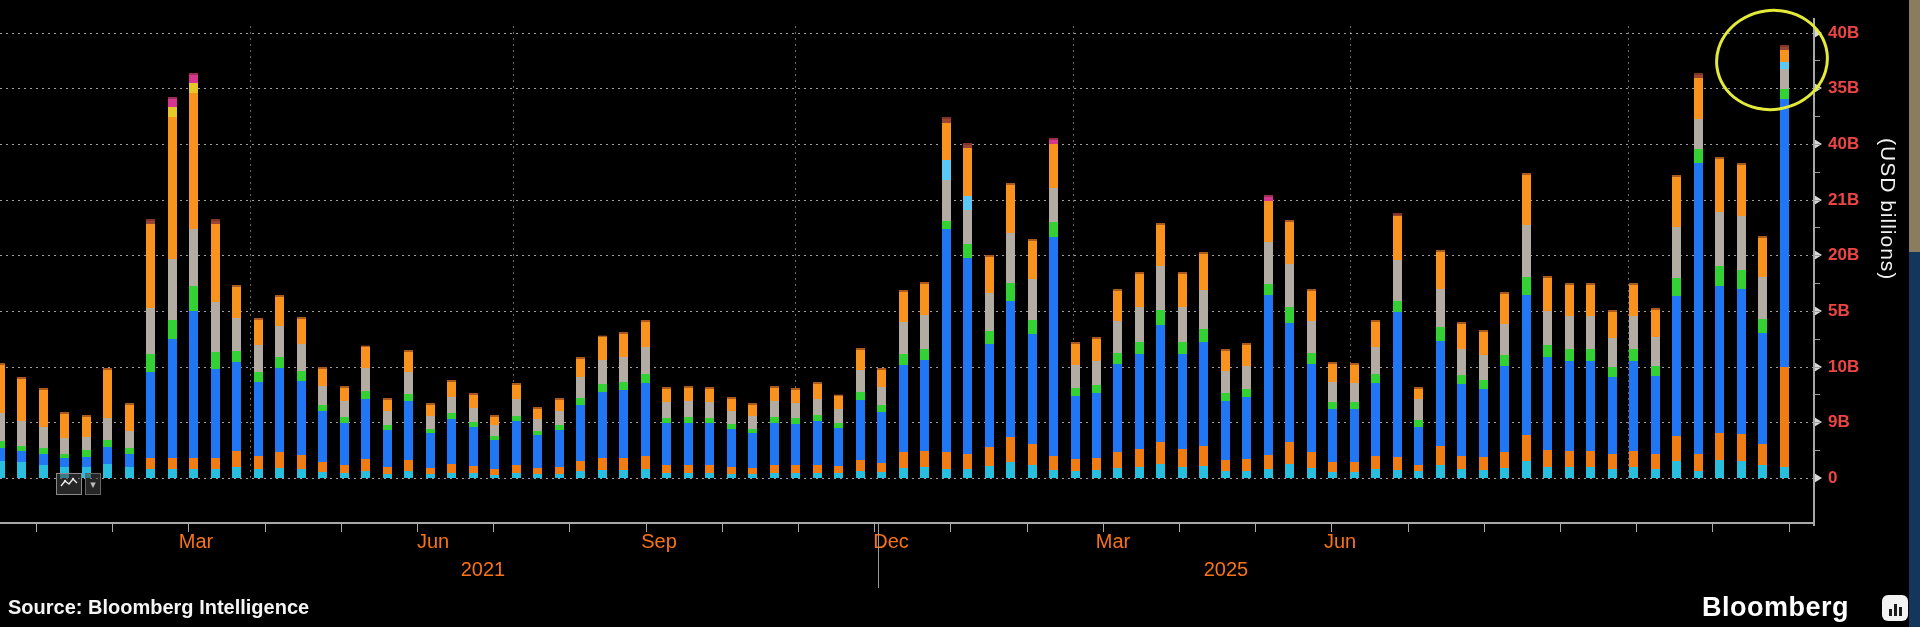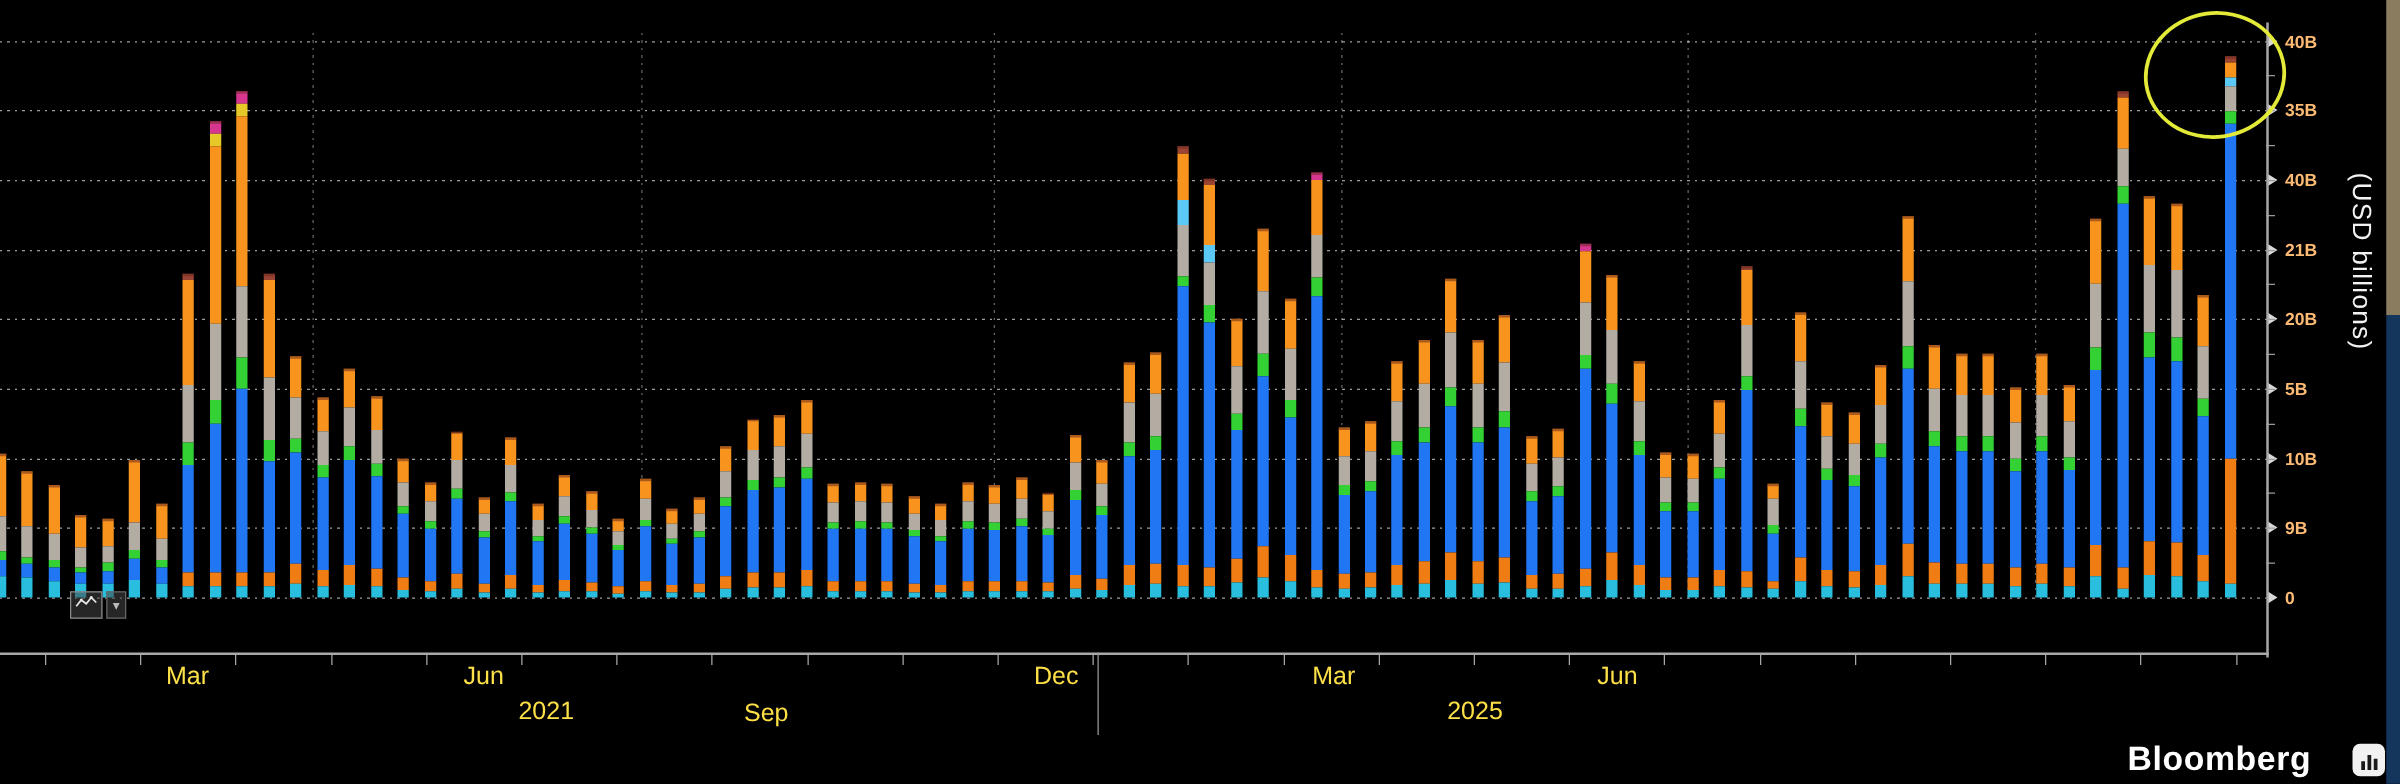--- a/index.html
+++ b/index.html
@@ -10,23 +10,23 @@
   .vgrid{position:absolute;width:1px;top:26px;
     background-image:repeating-linear-gradient(0deg,rgba(255,255,255,.40) 0 2px,transparent 2px 6px);}
   .bar{position:absolute;width:9px;display:flex;flex-direction:column-reverse;}
   .bar>i{display:block;flex:0 0 auto;width:100%;}
   .bar:after{content:"";position:absolute;top:0;left:0;width:100%;height:2px;background:rgba(110,40,30,.55);}
   .yaxis-line{position:absolute;width:2px;background:#a8a8a8;}
   .xaxis-line{position:absolute;height:2px;background:#a8a8a8;}
   .ytick{position:absolute;height:1px;background:#9a9a9a;}
   .yarrow{position:absolute;width:0;height:0;border-top:5px solid transparent;
     border-bottom:5px solid transparent;border-left:8px solid #d8d8d8;}
-  .ylab{position:absolute;color:#fdba74;font-size:14px;font-weight:700;line-height:20px;}
+  .ylab{position:absolute;color:#ef4444;font-size:17px;font-weight:700;line-height:20px;}
   .xtick{position:absolute;width:1px;height:8px;background:#a8a8a8;}
-  .mlab,.yrlab{position:absolute;color:#fde047;font-size:20px;transform:translateX(-50%);white-space:nowrap;}
+  .mlab,.yrlab{position:absolute;color:#f97316;font-size:20px;transform:translateX(-50%);white-space:nowrap;margin-left:46px;}
   .ydivider{position:absolute;width:1px;background:#9a9a9a;}
   .ylabel-vert{position:absolute;color:#f2f2f2;font-size:21px;writing-mode:vertical-rl;letter-spacing:1px;}
   #highlight-ellipse{position:absolute;border:3px solid #e3ea38;border-radius:50%;transform:rotate(-8deg);}
   #footer-source{position:absolute;left:8px;top:596px;color:#f5f5f5;font-size:20px;font-weight:700;}
   #brand{position:absolute;top:592px;left:1702px;color:#fff;font-size:27px;font-weight:700;letter-spacing:.5px;}
   #brand-icon{position:absolute;left:1882px;top:595px;width:26px;height:26px;background:#f2f2f2;
     border-radius:6px;display:flex;align-items:flex-end;justify-content:center;gap:2px;padding-bottom:5px;box-sizing:border-box;}
   #brand-icon b{display:block;width:3px;background:#1a1a1a;}
   #edge-strip-top{position:absolute;left:1909px;top:0;width:11px;height:252px;background:#8a7c5f;}
   #edge-strip-bottom{position:absolute;left:1909px;top:252px;width:11px;height:375px;background:#15365c;}
@@ -110,21 +110,21 @@
       <div class="xtick" style="left: 1255.2px; top: 524px;"></div>
       <div class="xtick" style="left: 1331.4px; top: 524px;"></div>
       <div class="xtick" style="left: 1407.6px; top: 524px;"></div>
       <div class="xtick" style="left: 1483.8px; top: 524px;"></div>
       <div class="xtick" style="left: 1560px; top: 524px;"></div>
       <div class="xtick" style="left: 1636.2px; top: 524px;"></div>
       <div class="xtick" style="left: 1712.4px; top: 524px;"></div>
       <div class="xtick" style="left: 1788.6px; top: 524px;"></div>
       <div class="mlab" style="left: 150px; top: 530px;">Mar</div>
       <div class="mlab" style="left: 387px; top: 530px;">Jun</div>
-      <div class="mlab" style="left: 613px; top: 560px;">Sep</div>
+      <div class="mlab" style="left: 613px; top: 530px;">Sep</div>
       <div class="mlab" style="left: 845px; top: 530px;">Dec</div>
       <div class="mlab" style="left: 1067px; top: 530px;">Mar</div>
       <div class="mlab" style="left: 1294px; top: 530px;">Jun</div>
       <div class="yrlab" style="left: 437px; top: 558px;">2021</div>
       <div class="yrlab" style="left: 1180px; top: 558px;">2025</div>
       <div class="ydivider" style="left: 878px; top: 522px; height: 66px;"></div>
       <div class="bar" style="left: -4px; top: 363.289px; height: 114.711px; width: 9px;">
         <i style="height: 16.7055px; background: rgb(41, 190, 222);"></i>
         <i style="height: 13.3644px; background: rgb(33, 118, 243);"></i>
         <i style="height: 6.6822px; background: rgb(51, 209, 51);"></i>
@@ -819,20 +819,21 @@
     </div>
     <div class="tool-btn small">
       <span>▾</span>
     </div>
   </div>
 
   <div id="highlight-ellipse" style="left: 1715px; top: 9px; width: 108px; height: 96px; border-color: rgb(227, 234, 56);"></div>
 
   <div class="ylabel-vert" id="y-axis-title" style="left:1876px;top:138px;">(USD billions)</div>
 
+  <div id="footer-source">Source: Bloomberg Intelligence</div>
 
   <div id="brand">Bloomberg</div>
   <div id="brand-icon">
     <b style="height:7px"></b>
       <b style="height:12px"></b>
       <b style="height:9px"></b>
   </div>
 
   <div id="edge-strip-top"></div>
   <div id="edge-strip-bottom"></div>

